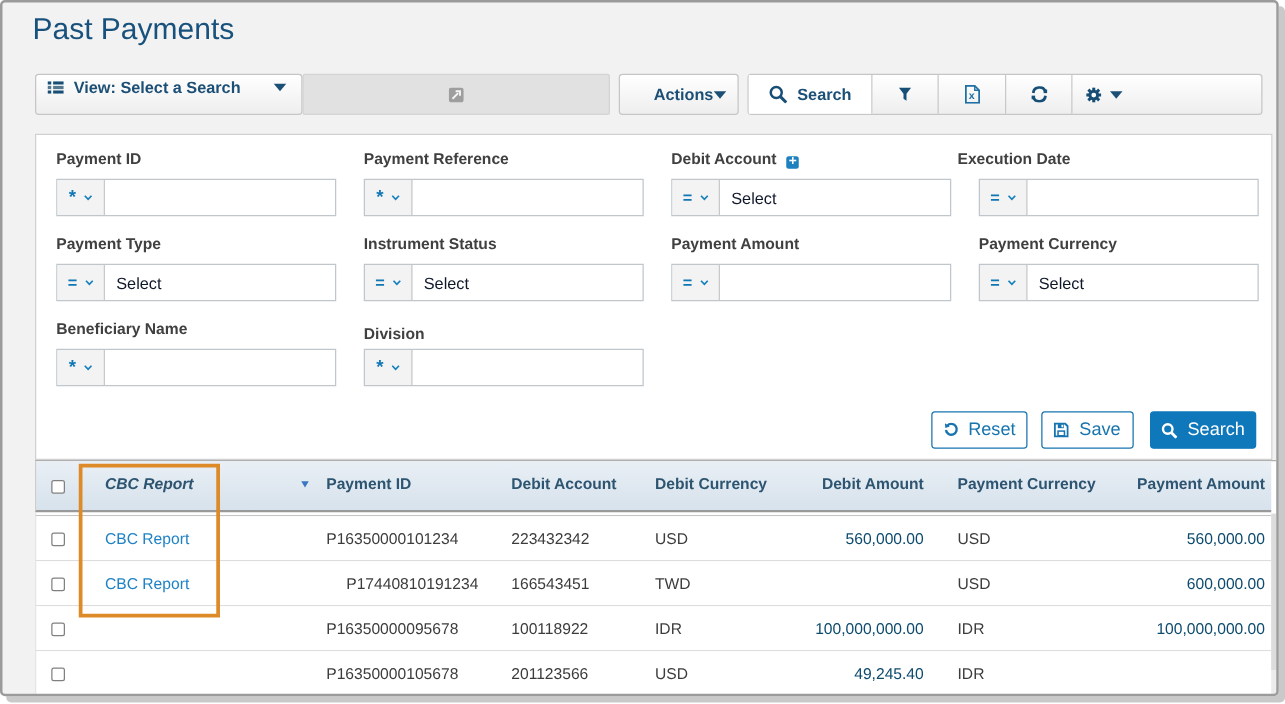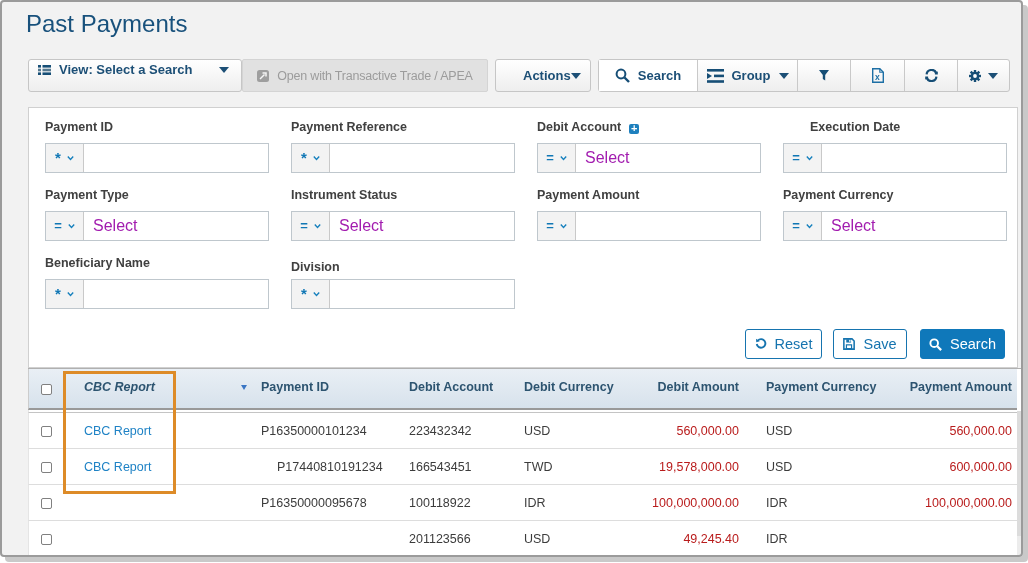--- a/index.html
+++ b/index.html
@@ -30,37 +30,37 @@
 .seg > div { display:flex; align-items:center; justify-content:center; gap:8px; color:#1c4f76; font-size:13px; font-weight:600; white-space:nowrap; border-right:1px solid #c9c9c9; }
 .seg > div:last-child { border-right:none; }
 .seg > .white { background:#fff; }
 
 
 #panel { position:absolute; left:28px; top:107px; width:990px; height:261px; background:#fff; border:1px solid #d0d0d0; }
 .flabel { position:absolute; font-size:12.5px; font-weight:700; color:#404040; white-space:nowrap; }
 .fgroup { position:absolute; width:224px; height:30px; border:1px solid #bfc7cd; background:#fff; display:flex; }
 .fprefix { width:38px; background:#f3f3f3; border-right:1px solid #c9c9c9; display:flex; align-items:center; justify-content:center; gap:6px; color:#1077b5; font-size:13px; font-weight:700; }
 .fprefix .sym { font-size:15px; line-height:10px; height:10px; } .fprefix .sym.eq { font-size:13px; font-weight:700; }
-.fph { flex:1; display:flex; align-items:center; padding-left:9px; color:#a21caf; font-size:16px; }
+.fph { flex:1; display:flex; align-items:center; padding-left:9px; color:#0f172a; font-size:13px; }
 .plus { display:inline-block; width:10px; height:10px; background:#1e80be; border-radius:2px; color:#fff; font-size:11px; font-weight:700; text-align:center; line-height:9px; vertical-align:-1px; margin-left:8px; }
 
 
 .btn { position:absolute; top:329px; height:30px; border-radius:3px; font-size:14.5px; font-weight:400;
   display:flex; align-items:center; justify-content:center; gap:8px; }
 .btn.line { background:#fff; border:1px solid #1674af; color:#1674af; }
 .btn.solid { background:#0f78ba; border:1px solid #0f78ba; color:#fff; font-weight:400; }
 
 
 #grid { position:absolute; left:28px; top:368px; width:993px; height:188px; background:#fff; border-top:1px solid #b0b0b0; }
 #ghead { position:absolute; left:0; top:0; width:989px; height:41px; border-left:1px solid #cccccc; background:linear-gradient(#e9eff5,#d7e2ec); border-bottom:2px solid #999999; color:#2d5470; font-weight:700; font-size:12.5px; white-space:nowrap; }
 .hc { position:absolute; top:0; height:36px; display:flex; align-items:center; }
 #gsub { position:absolute; left:0; top:41px; width:989px; height:3px; background:#fff; border-bottom:1px solid #c4c4c4; border-left:1px solid #e5e5e5; }
 .grow { position:absolute; left:0; width:989px; border-left:1px solid #e5e5e5; height:36px; background:#fff; border-bottom:1px solid #dddddd; font-size:12.5px; color:#3c3c3c; white-space:nowrap; }
 .gc { position:absolute; top:0; height:36px; display:flex; align-items:center; }
-.red { color:#b91c1c; }
+.red { color:#0c4a6e; }
 .link { color:#1e82c5; }
 .cb { width:11px; height:11px; border:1px solid #808080; border-radius:2px; background:#fff; }
 #scrollbar { position:absolute; right:0px; top:42px; width:4px; height:147px; background:#ececec; } #sthumb { position:absolute; right:0px; top:42px; width:4px; height:125px; background:#dcdcdc; }
 #orange { position:absolute; left:63px; top:371px; width:113px; height:123px; border:3px solid #dd8b28; z-index:9; }
 .sortcaret { width:0; height:0; border-left:3.5px solid transparent; border-right:3.5px solid transparent; border-top:5px solid #3a76c4; }
 svg { display:block; }
 </style>
 </head>
 <body>
 <div id="frame"></div>
@@ -82,53 +82,40 @@
       </svg>
     <span>View: Select a Search</span>
     <span class="caret" style="margin-left:auto;"></span>
   </div>
   <div class="tbtn disabled" style="left:242px; width:246px;">
     <svg width="12" height="12" viewBox="0 0 12 12">
         <rect x="0" y="0" width="12" height="12" rx="2.5" fill="#9e9e9e"></rect>
         <path d="M3 9 L7.5 4.5" stroke="#f5f5f5" stroke-width="1.5" fill="none"></path>
         <path d="M5.5 3 H9 V6.5" fill="none" stroke="#f5f5f5" stroke-width="1.5"></path>
       </svg>
-    <span style="font-size:12.5px; letter-spacing:-0.2px;">Open with Transactive Trade / APEA</span>
   </div>
   <div class="tbtn" style="left:495px; width:96px; justify-content:flex-start; padding:0 11px 0 7px; gap:0;">
     <svg width="3" height="11" viewBox="0 0 3 11">
         <g fill="#164e76">
           <rect x="0" y="0" width="3" height="3"></rect>
           <rect x="0" y="4" width="3" height="3"></rect>
           <rect x="0" y="8" width="3" height="3"></rect>
         </g>
       </svg>
     <span style="margin-left:20px;">Actions</span>
     <span class="caret" style="margin-left:auto;"></span>
   </div>
 
   <div class="seg" style="left:598px; width:412px;">
     <div class="white" style="width:99px;">
       <svg width="15" height="15" viewBox="0 0 15 15">
           <circle cx="6" cy="6" r="4.4" fill="none" stroke="#164e76" stroke-width="2"></circle>
           <line x1="9.5" y1="9.5" x2="14" y2="14" stroke="#164e76" stroke-width="2.4"></line>
         </svg>
       <span>Search</span>
-    </div>
-    <div style="width:100px;">
-      <svg width="17" height="14" viewBox="0 0 17 14">
-          <g fill="#164e76">
-            <rect x="0" y="0" width="17" height="2.6"></rect>
-            <path d="M0 4 L5 7 L0 10 Z"></path>
-            <rect x="7" y="5.6" width="10" height="2.6"></rect>
-            <rect x="0" y="11.2" width="17" height="2.6"></rect>
-          </g>
-        </svg>
-      <span>Group</span>
-      <span class="caret"></span>
     </div>
     <div style="width:53px;">
       <svg width="10" height="11" viewBox="0 0 10 11">
           <path d="M0 0 H10 L6.2 5 V10.6 L3.8 8.9 V5 Z" fill="#164e76"></path>
         </svg>
     </div>
     <div style="width:54px;">
       <svg width="12" height="15" viewBox="0 0 12 15">
           <path d="M0.7 0.7 H7.8 L11.3 4.2 V14.3 H0.7 Z" fill="none" stroke="#1d6fa5" stroke-width="1.4"></path>
           <path d="M7.8 0.7 V4.2 H11.3" fill="none" stroke="#1d6fa5" stroke-width="1.1"></path>
@@ -164,21 +151,21 @@
         </svg>
       <span class="caret"></span>
     </div>
   </div>
 
   <div id="panel"></div>
 
   <div class="flabel" style="left:45px; top:120px;">Payment ID</div>
   <div class="flabel" style="left:291px; top:120px;">Payment Reference</div>
   <div class="flabel" style="left:537px; top:120px;">Debit Account<span class="plus">+</span></div>
-  <div class="flabel" style="left:810px; top:120px;">Execution Date</div>
+  <div class="flabel" style="left:766px; top:120px;">Execution Date</div>
 
   <div class="fgroup" style="left:45px; top:143px;">
       <div class="fprefix">
         <span class="sym">*</span>
         <svg width="7" height="5" viewBox="0 0 7 5">
           <path d="M0.8 0.6 L3.5 3.4 L6.2 0.6" fill="none" stroke="#1680bd" stroke-width="1.4"></path>
         </svg>
       </div>
       <div class="fph"></div>
     </div>
@@ -328,39 +315,39 @@
       <div class="gc red" style="right:5px;">560,000.00</div>
     </div>
     <div class="grow" style="top:80px;">
       <div class="gc" style="left:12px;">
           <span class="cb"></span>
         </div>
       <div class="gc link" style="left:55px;">CBC Report</div>
       <div class="gc" style="left:232px;margin-left:16px;">P17440810191234</div>
       <div class="gc" style="left:380px;">166543451</div>
       <div class="gc" style="left:495px;">TWD</div>
-      <div class="gc red" style="right:278px;">19,578,000.00</div>
       <div class="gc" style="left:737px;">USD</div>
       <div class="gc red" style="right:5px;">600,000.00</div>
     </div>
     <div class="grow" style="top:116px;">
       <div class="gc" style="left:12px;">
           <span class="cb"></span>
         </div>
       <div class="gc" style="left:232px;">P16350000095678</div>
       <div class="gc" style="left:380px;">100118922</div>
       <div class="gc" style="left:495px;">IDR</div>
       <div class="gc red" style="right:278px;">100,000,000.00</div>
       <div class="gc" style="left:737px;">IDR</div>
       <div class="gc red" style="right:5px;">100,000,000.00</div>
     </div>
     <div class="grow" style="top:152px;">
       <div class="gc" style="left:12px;">
           <span class="cb"></span>
         </div>
+      <div class="gc" style="left:232px;">P16350000105678</div>
       <div class="gc" style="left:380px;">201123566</div>
       <div class="gc" style="left:495px;">USD</div>
       <div class="gc red" style="right:278px;">49,245.40</div>
       <div class="gc" style="left:737px;">IDR</div>
     </div>
     <div id="scrollbar"></div>
       <div id="sthumb"></div>
   </div>
   <div id="orange"></div>
 </div>

